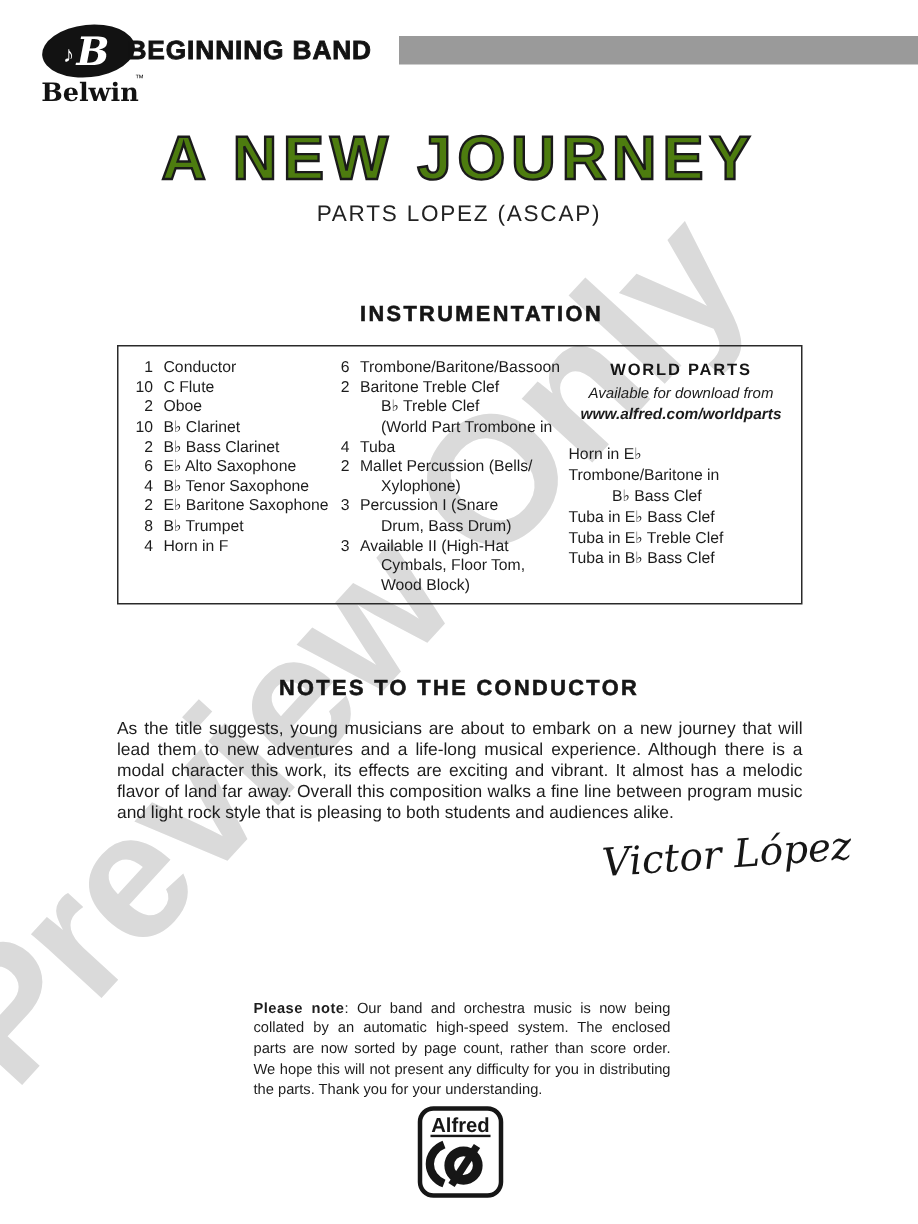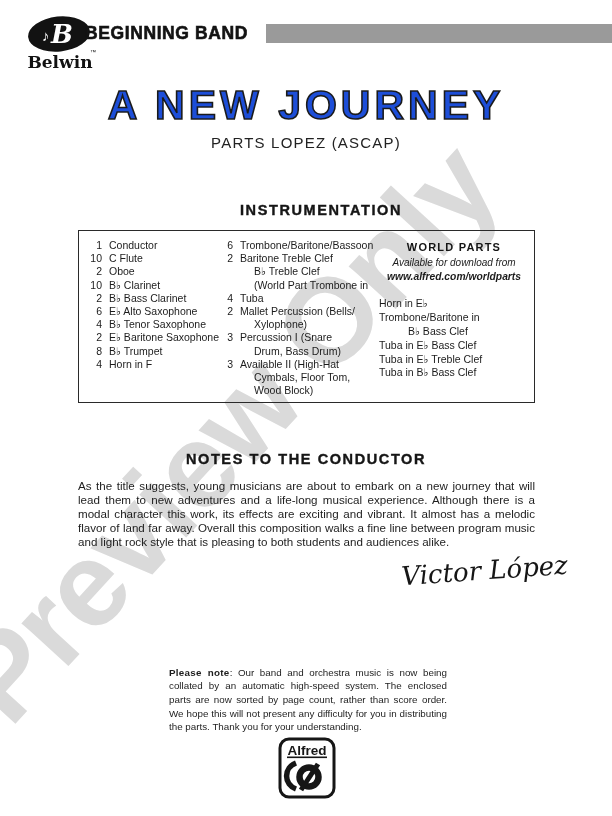--- a/index.html
+++ b/index.html
@@ -25,21 +25,21 @@
     font-family:"DejaVu Serif", serif; font-weight:bold; font-size:17px; color:#121212;
   }
   .series{
     position:absolute; left:85px; top:23px;
     font-size:17.5px; font-weight:bold; letter-spacing:0.6px; color:#131313;
     -webkit-text-stroke:0.6px #131313;
   }
   
   .title{
     position:absolute; left:0; top:82px; width:100%; text-align:center;
-    font-size:41px; font-weight:bold; letter-spacing:4px; color:#1d4ed8;
+    font-size:41px; font-weight:bold; letter-spacing:4px; color:#4d7c0f;
     -webkit-text-stroke:1.6px #1a1a1a;
   }
   .composer{
     position:absolute; left:0; top:134px; width:100%; text-align:center;
     font-size:15px; letter-spacing:1.2px; color:#222;
   }
   
   .inst-heading,.notes-heading{
     position:absolute; left:0; width:100%; text-align:center;
     font-size:14.5px; font-weight:bold; letter-spacing:1.6px; color:#161616;

